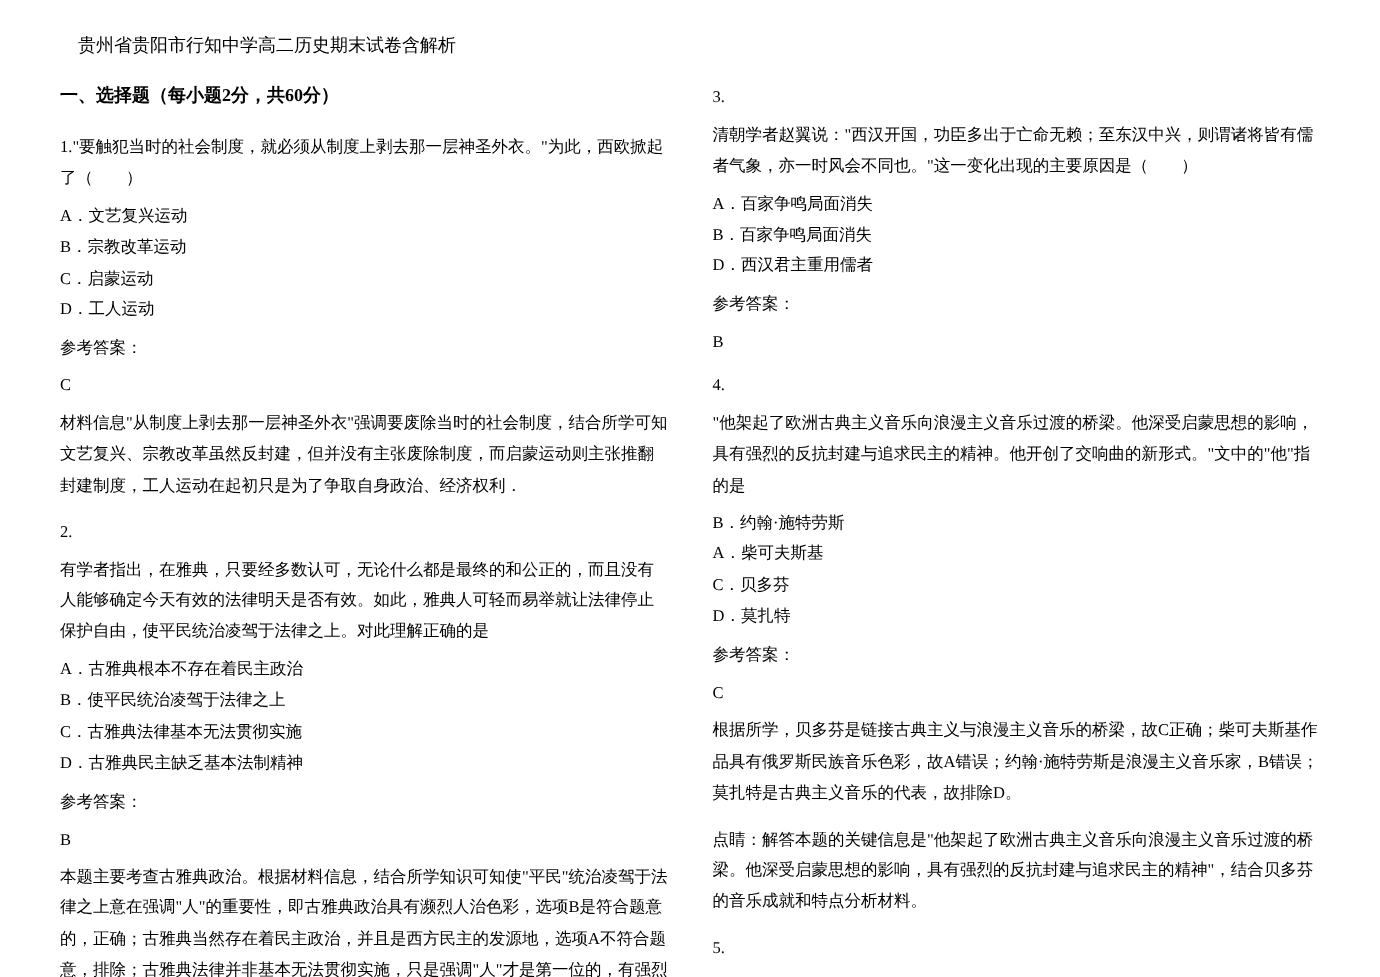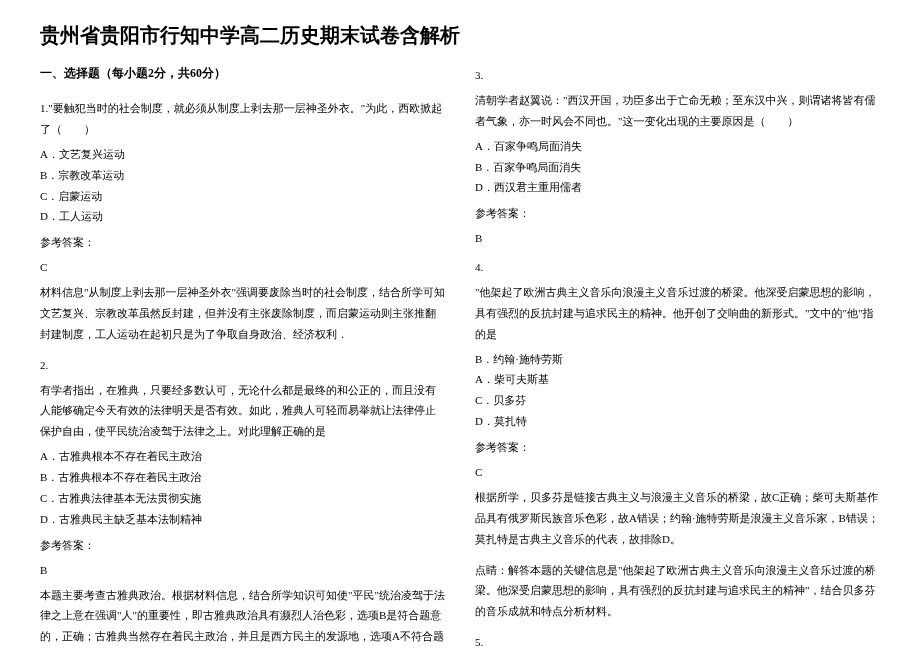--- a/index.html
+++ b/index.html
@@ -9,23 +9,24 @@
     }
     body {
       font-family: "SimSun", "宋体", serif;
       font-size: 11px;
       background: #fff;
       padding: 22px 40px;
       color: #000;
       width: 920px;
     }
     .page-title {
-      font-size: 20px;
-      font-weight: bold;
+      font-size: 12px;
+      font-weight: normal;
       margin-bottom: 16px;
+      margin-left: 12px;
     }
     .section-title {
       font-size: 12px;
       font-weight: bold;
       margin-bottom: 16px;
     }
     .columns {
       display: flex;
       gap: 30px;
     }
@@ -77,21 +78,21 @@
       <div class="option">D．工人运动</div>
       <div class="answer-label">参考答案：</div>
       <div class="answer-value">C</div>
       <div class="explanation">材料信息"从制度上剥去那一层神圣外衣"强调要废除当时的社会制度，结合所学可知文艺复兴、宗教改革虽然反封建，但并没有主张废除制度，而启蒙运动则主张推翻封建制度，工人运动在起初只是为了争取自身政治、经济权利．</div>
     </div>
 
     <div class="q-block">
       <div class="question-stem">2.</div>
       <div class="question-stem">有学者指出，在雅典，只要经多数认可，无论什么都是最终的和公正的，而且没有人能够确定今天有效的法律明天是否有效。如此，雅典人可轻而易举就让法律停止保护自由，使平民统治凌驾于法律之上。对此理解正确的是</div>
       <div class="option">A．古雅典根本不存在着民主政治</div>
-      <div class="option">B．古雅典根本不存在着民主政治</div>
+      <div class="option">B．使平民统治凌驾于法律之上</div>
       <div class="option">C．古雅典法律基本无法贯彻实施</div>
       <div class="option">D．古雅典民主缺乏基本法制精神</div>
       <div class="answer-label">参考答案：</div>
       <div class="answer-value">B</div>
       <div class="explanation">本题主要考查古雅典政治。根据材料信息，结合所学知识可知使"平民"统治凌驾于法律之上意在强调"人"的重要性，即古雅典政治具有濒烈人治色彩，选项B是符合题意的，正确；古雅典当然存在着民主政治，并且是西方民主的发源地，选项A不符合题意，排除；古雅典法律并非基本无法贯彻实施，只是强调"人"才是第一位的，有强烈人治色彩，选项C不符合题意，排除；民主和法制相辅是孪生的，古雅典民主并不缺乏基本法制精神，选项D不符合题意，排除；故本题选B。</div>
 
     </div>
 
   </div>
 

